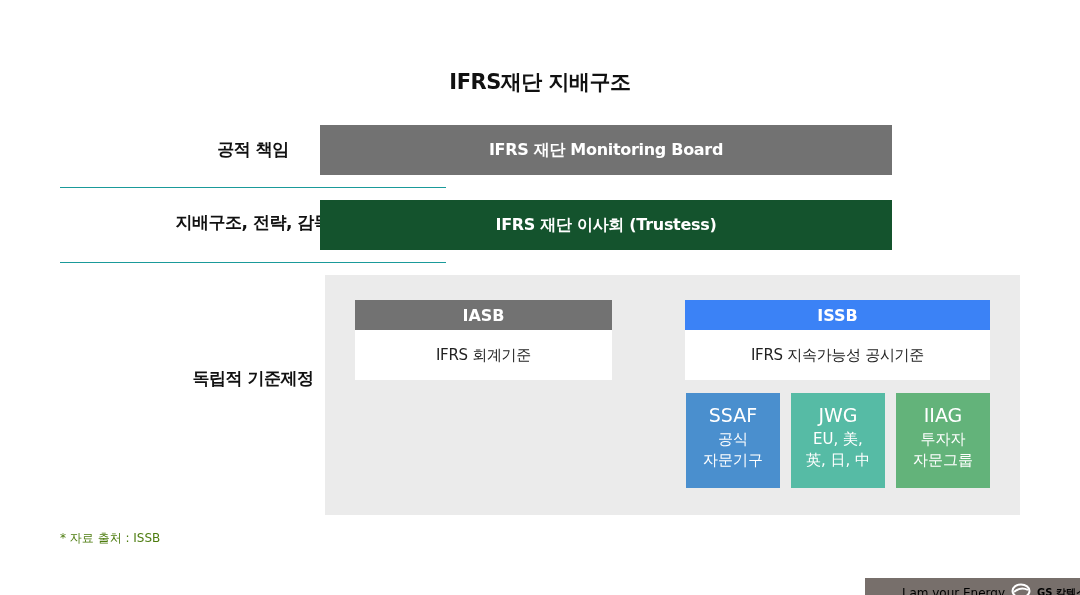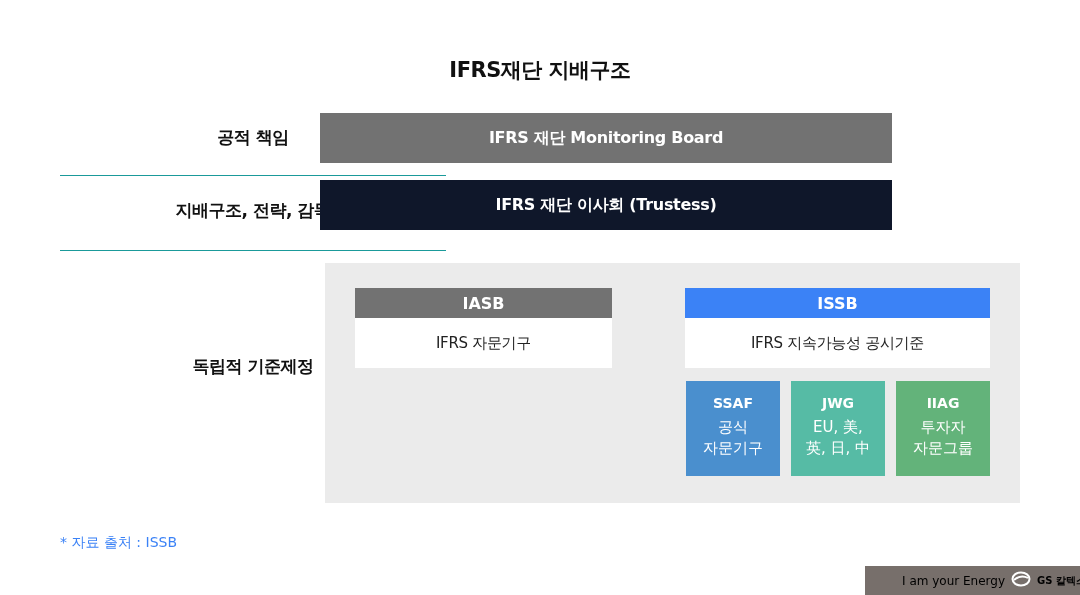--- a/index.html
+++ b/index.html
@@ -1,32 +1,32 @@
 <!DOCTYPE html>
 <html><head>
 <meta charset="utf-8">
 <style>
   html, body { margin:0; padding:0; }
   body { width:1080px; height:595px; background:#ffffff; position:relative; overflow:hidden;
          font-family:"DejaVu Sans", "Liberation Sans", sans-serif; color:#222; }
-  .abs { position:absolute; }
+  .abs { position:absolute;margin-top:12px; }
   .title { left:0; width:1080px; top:56px; text-align:center; font-size:21px; font-weight:bold; color:#111; letter-spacing:-0.5px; }
   .rowlabel { left:60px; width:386px; text-align:center; font-size:17px; font-weight:bold; color:#111; letter-spacing:-0.5px; }
   .hline { left:60px; width:386px; height:1px; background:#1a9a9a; }
   .bar { left:320px; width:572px; height:50px; display:flex; align-items:center; justify-content:center;
          color:#fff; font-size:16px; font-weight:bold; letter-spacing:-0.3px; }
   .bar.gray { background:#727272; top:113px; }
-  .bar.teal { background:#0f172a; top:180px; }
+  .bar.teal { background:#14532d; top:188px; }
   .panel { left:325px; top:263px; width:695px; height:240px; background:#ebebeb; }
   .card-head { height:30px; display:flex; align-items:center; justify-content:center; color:#fff; font-weight:bold; font-size:16px; }
   .card-body { height:50px; background:#fff; display:flex; align-items:center; justify-content:center; font-size:15px; color:#222; letter-spacing:-0.3px; }
   .small { top:381px; width:94px; height:95px; color:#fff; text-align:center; }
-  .small .nm { font-size:14px; font-weight:bold; margin-top:12px; line-height:20px; }
+  .small .nm { font-size:19px; font-weight:normal; margin-top:12px; line-height:20px; }
   .small .ds { font-size:15px; line-height:21px; margin-top:4px; }
-  .source { left:60px; top:534px; font-size:14px; color:#3b82f6; }
+  .source { left:60px; top:518px; font-size:12px; color:#4d7c0f; }
   .footer { left:865px; top:566px; width:258px; height:29px; background:#776f6b; color:#000000;
             display:flex; align-items:center; justify-content:center; gap:6px; font-size:12px; }
   .footer .gs { font-weight:bold; font-size:10px; }
 </style>
 </head>
 <body>
 
 <div class="abs title">IFRS재단 지배구조</div>
 
 <div class="abs rowlabel" style="top:126px;">공적 책임</div>
@@ -35,21 +35,21 @@
 <div class="abs hline" style="top:250px;"></div>
 <div class="abs rowlabel" style="top:355px;">독립적 기준제정</div>
 
 <div class="abs bar gray">IFRS 재단 Monitoring Board</div>
 <div class="abs bar teal">IFRS 재단 이사회 (Trustess)</div>
 
 <div class="abs panel"></div>
 
 <div class="abs" style="left:355px; top:288px; width:257px;border-radius:8px;">
   <div class="card-head" style="background:#727272;">IASB</div>
-  <div class="card-body">IFRS 자문기구</div>
+  <div class="card-body">IFRS 회계기준</div>
 </div>
 
 <div class="abs" style="left:685px; top:288px; width:305px;">
   <div class="card-head" style="background:#3b82f6;">ISSB</div>
   <div class="card-body">IFRS 지속가능성 공시기준</div>
 </div>
 
 <div class="abs small" style="left:686px; background:#4a8fce;">
   <div class="nm">SSAF</div>
   <div class="ds">

